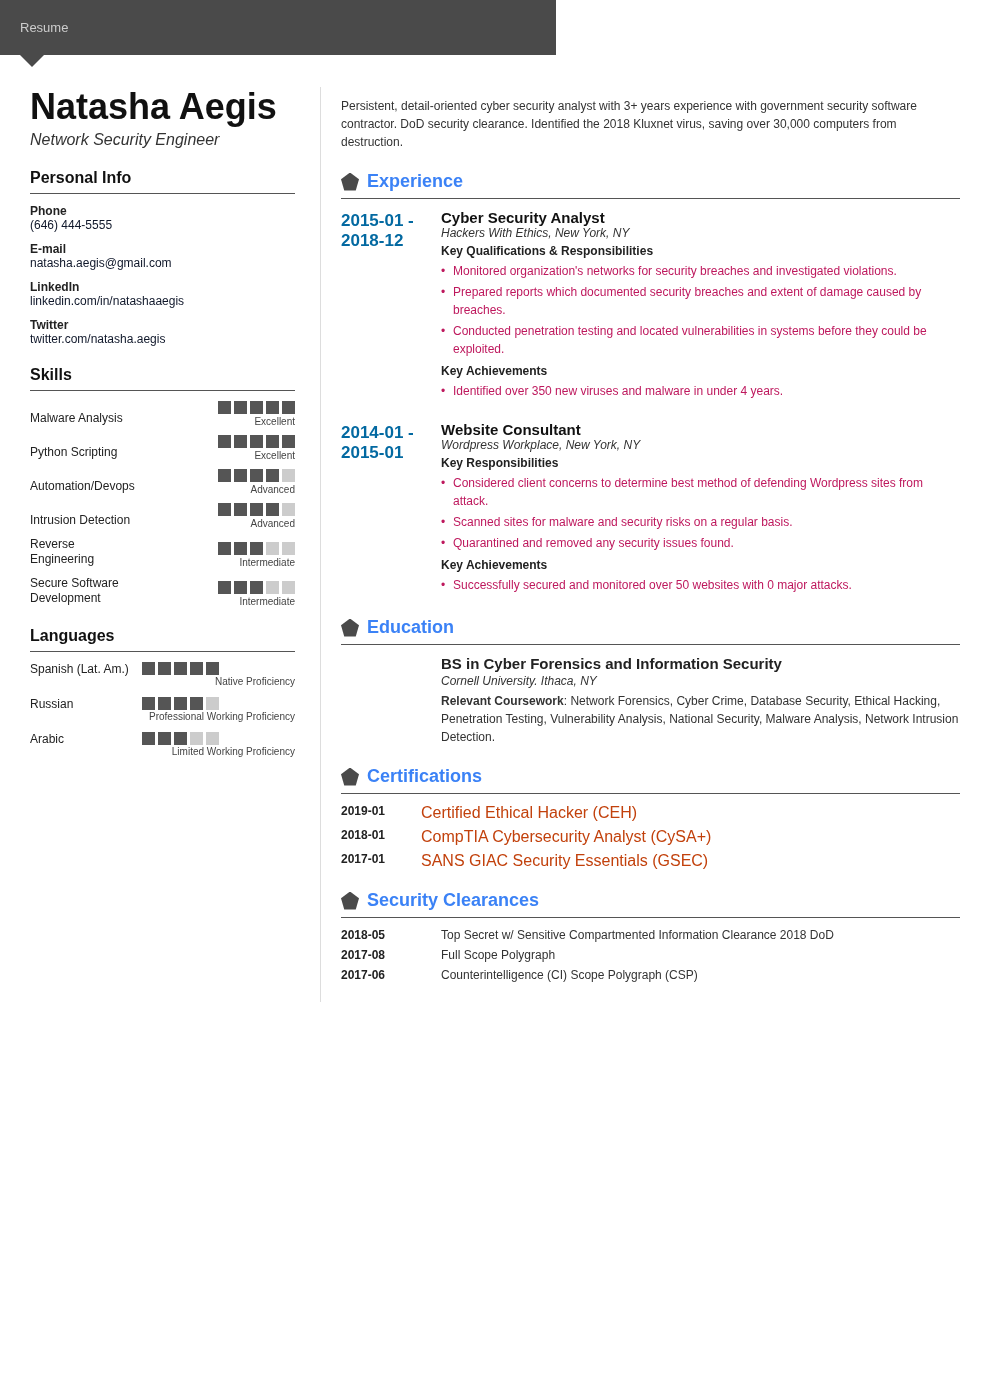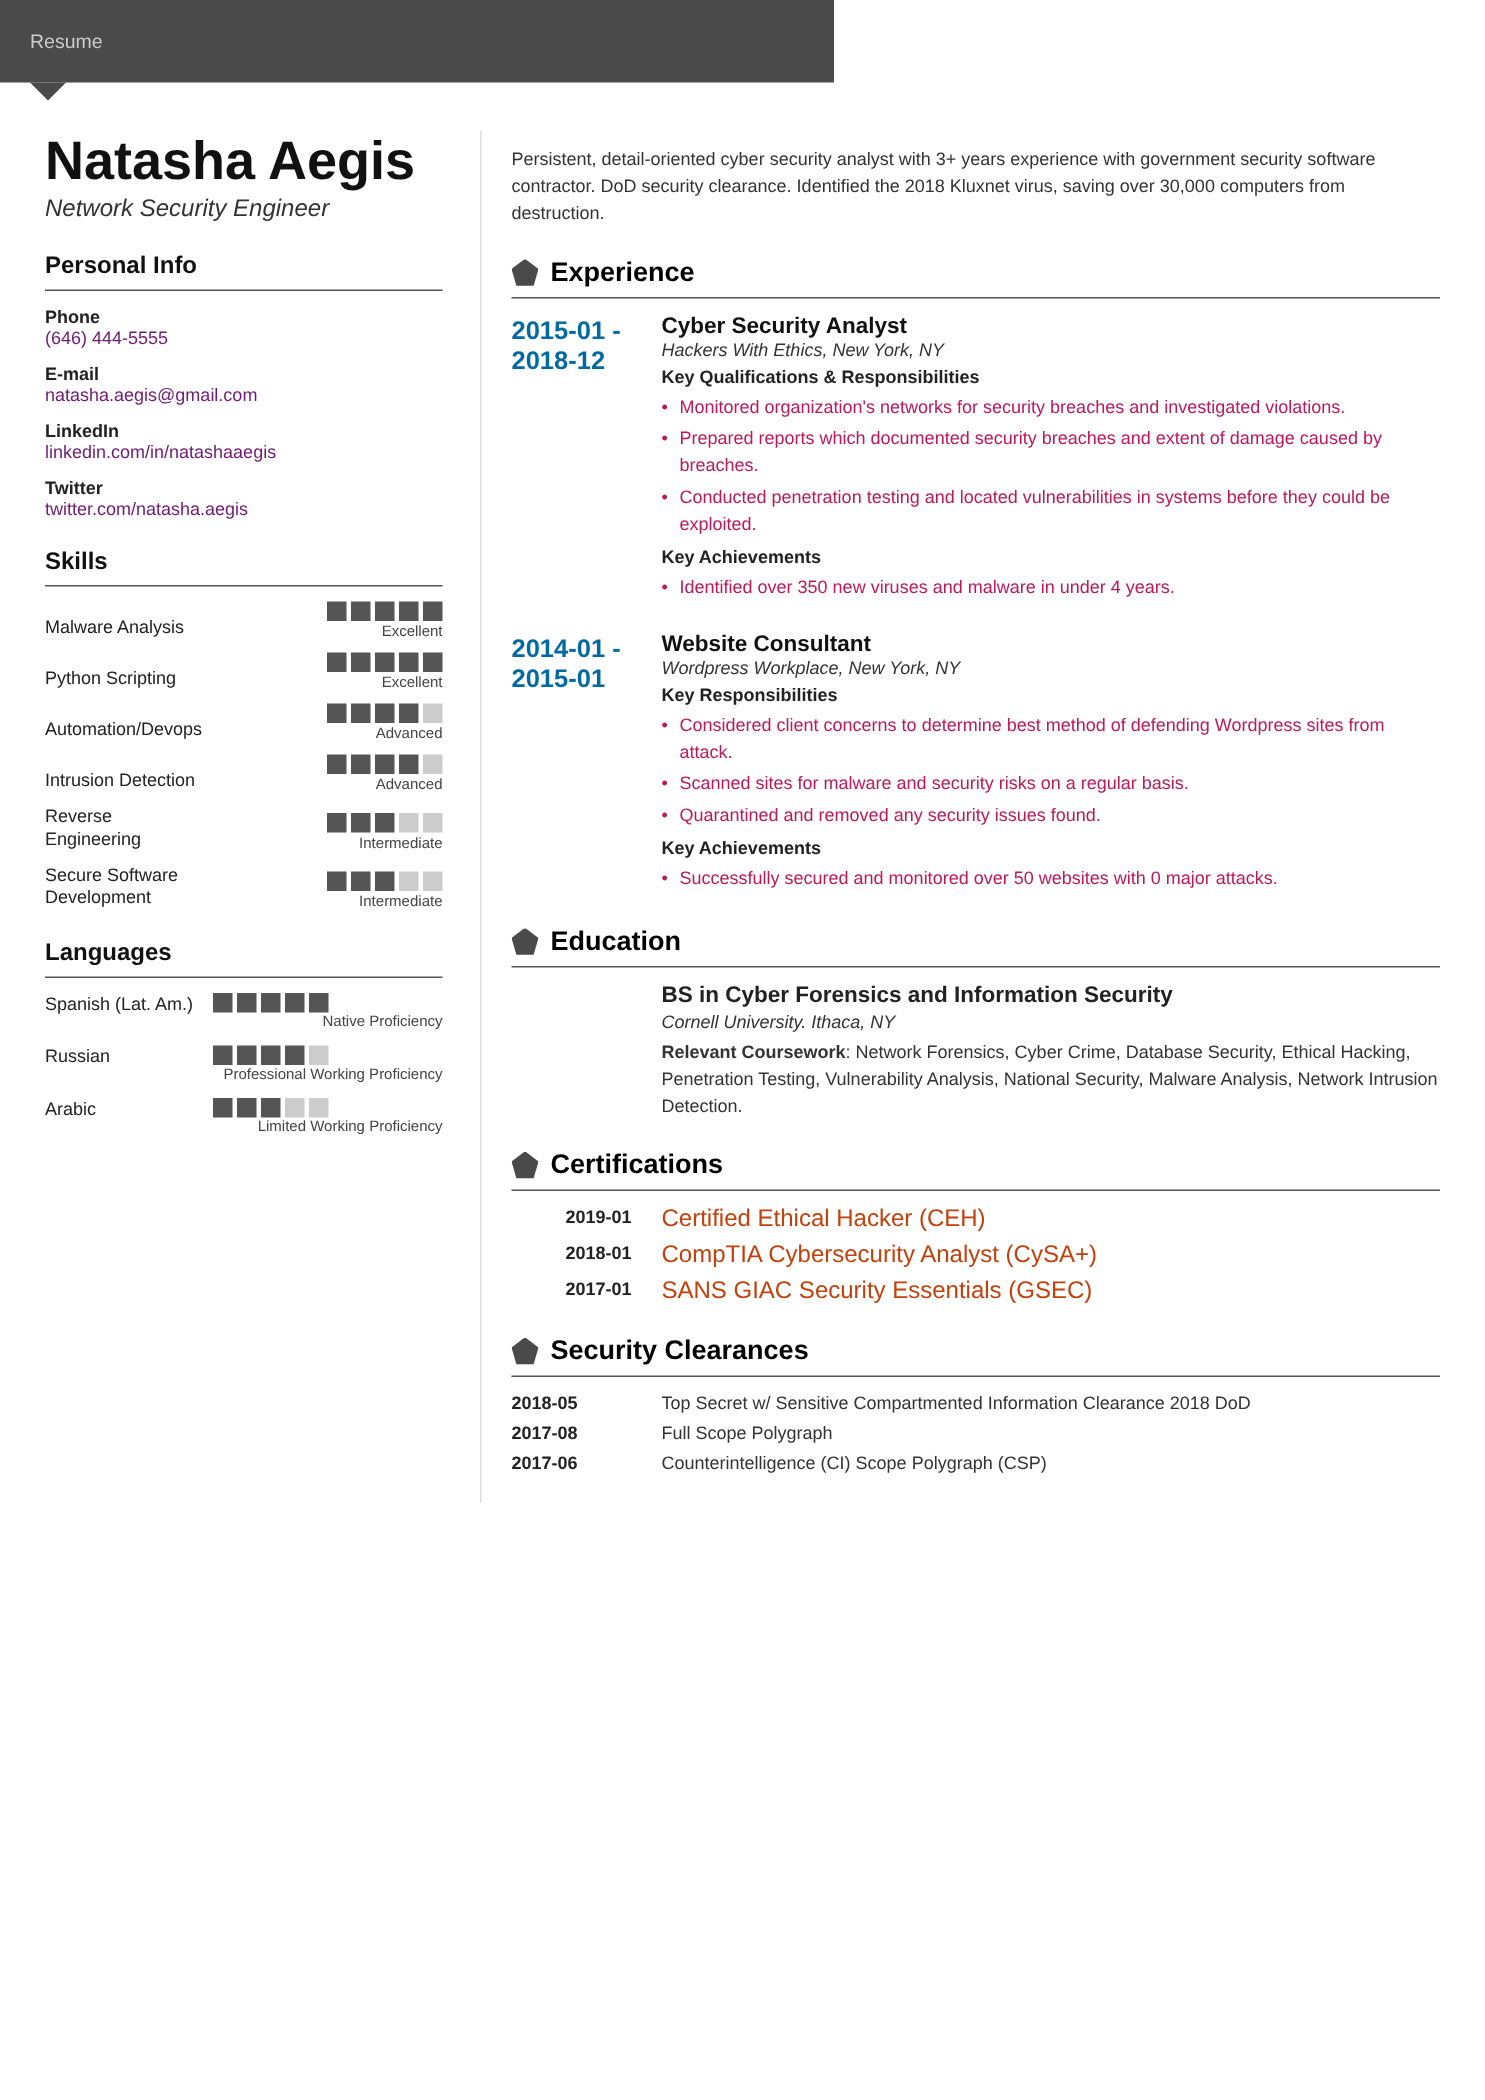--- a/index.html
+++ b/index.html
@@ -83,21 +83,21 @@
     }
     .info-item {
       margin-bottom: 10px;
     }
     .info-label {
       font-weight: 700;
       font-size: 12px;
     }
     .info-value {
       font-size: 12px;
-      color: #701a75;
+      color: #0f172a;
     }
 
     
     .skills-section {
       margin-bottom: 20px;
     }
     .skill-row {
       display: flex;
       align-items: flex-end;
       justify-content: space-between;
@@ -184,21 +184,21 @@
     .pentagon-bullet {
       width: 18px;
       height: 18px;
       background: #4a4a4a;
       clip-path: polygon(50% 0%, 100% 38%, 82% 100%, 18% 100%, 0% 38%);
       flex-shrink: 0;
     }
     .right-section-title {
       font-size: 18px;
       font-weight: 700;
-      color: #000000;
+      color: #3b82f6;
     }
 
     
     .exp-entry {
       display: flex;
       gap: 20px;
       margin-bottom: 18px;
     }
     .exp-dates {
       width: 80px;
@@ -262,23 +262,21 @@
     }
     .edu-coursework {
       font-size: 12px;
       color: #333;
       line-height: 1.5;
     }
 
     
     .cert-entry {
       display: flex;
-      gap: 20px;
       margin-bottom: 6px;
-      text-align: right;
     }
     .cert-date {
       width: 80px;
       flex-shrink: 0;
       font-size: 12px;
       font-weight: 700;
     }
     .cert-name {
       font-size: 16px;
       color: #c2410c;

